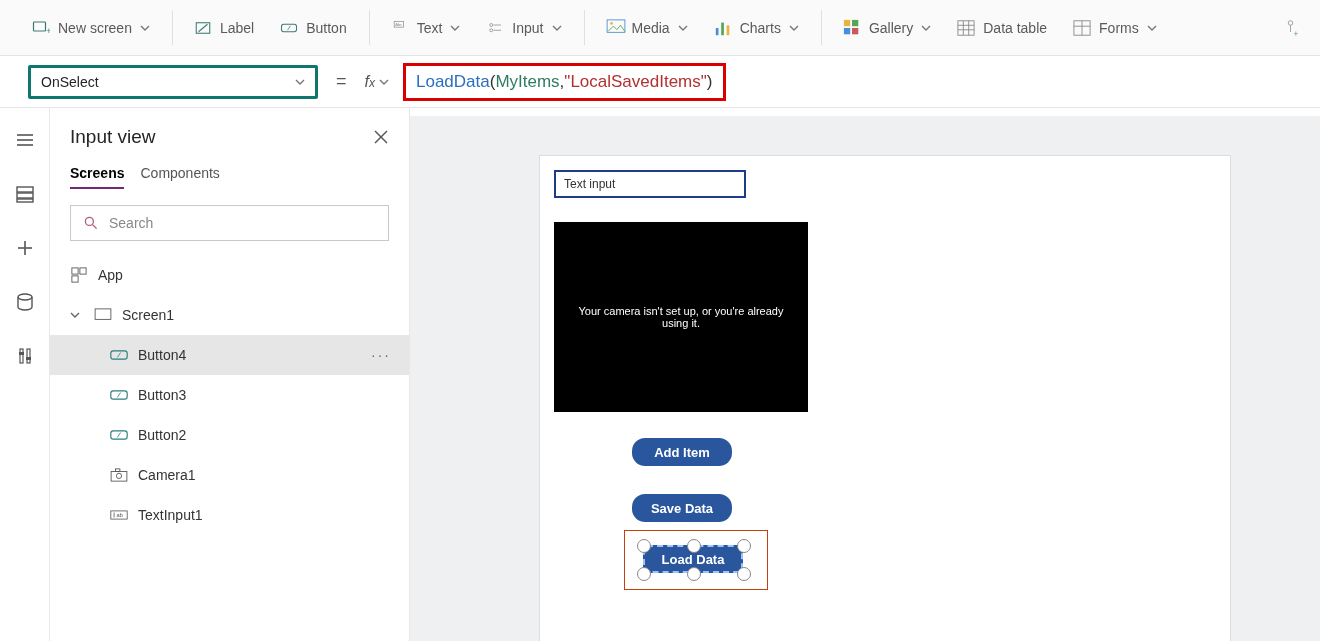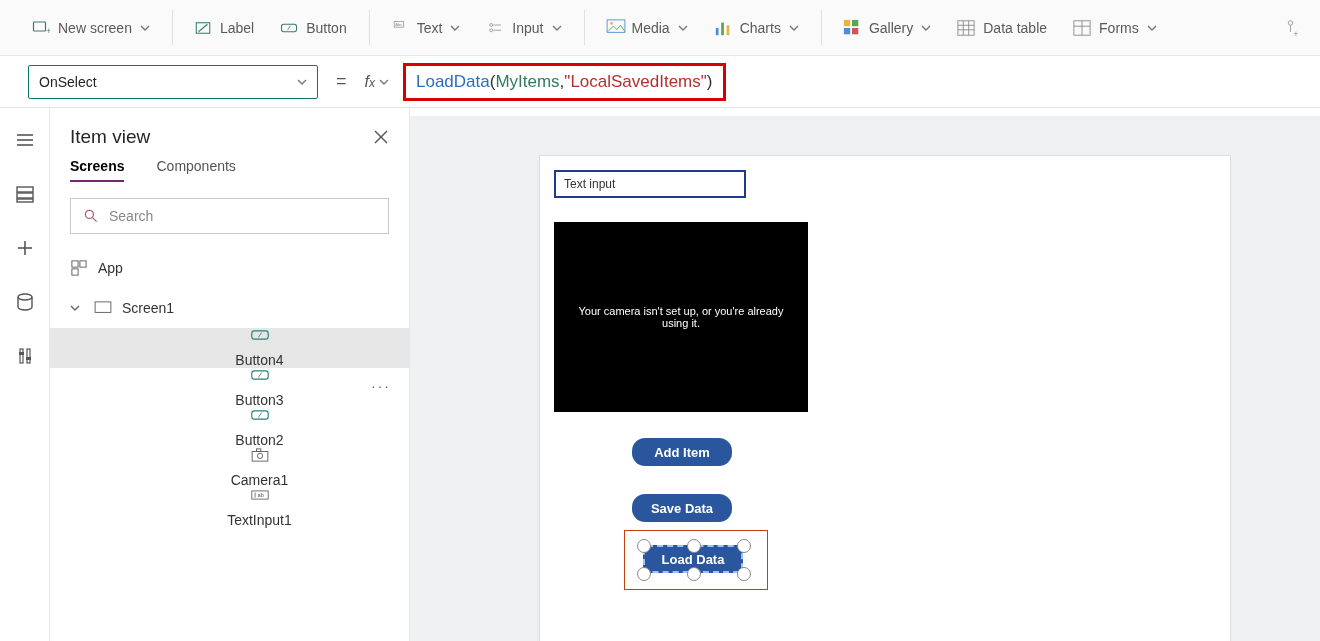--- a/index.html
+++ b/index.html
@@ -9,21 +9,21 @@
   .ribbon { height: 56px; background: #fafafa; border-bottom: 1px solid #e5e5e5; display: flex; align-items: center; padding: 0 10px; gap: 0; }
   .ribbon-group { display: flex; align-items: center; height: 100%; padding: 0 14px; position: relative; }
   .ribbon-group + .ribbon-group::before { content: ""; position: absolute; left: 0; top: 10px; bottom: 10px; width: 1px; background: #e0e0e0; }
   .ribbon-item { display: flex; align-items: center; gap: 8px; color: #5a5a5a; font-size: 14px; cursor: pointer; padding: 6px 8px; border-radius: 2px; }
   .chev-down { width: 10px; height: 10px; display: inline-block; }
   .ribbon-end { margin-left: auto; padding-right: 6px; display:flex; align-items:center; }
   .icon { width: 18px; height: 18px; display: inline-block; flex: 0 0 auto; }
 
   
   .formula-row { height: 52px; display: flex; align-items: center; border-bottom: 1px solid #e5e5e5; padding: 0 18px 0 28px; gap: 14px; background:#fff; }
-  .prop-select { width: 290px; height: 34px; border: 1px solid #0f766e; border-radius: 2px; display: flex; align-items: center; justify-content: space-between; padding: 0 10px; font-size: 14px; color: #252525; background: #fff; }
+  .prop-select { width: 290px; height: 34px; border: 3px solid #0f766e; border-radius: 2px; display: flex; align-items: center; justify-content: space-between; padding: 0 10px; font-size: 14px; color: #252525; background: #fff; }
   .eq { font-size: 18px; color: #555; padding: 0 4px; }
   .fx-box { display: flex; align-items: center; gap: 4px; color: #555; font-style: italic; font-family: "Segoe UI", serif; font-size: 16px; }
   .fx-box .f { font-style: italic; }
   .formula-highlight { border: 3px solid #d90000; padding: 6px 10px; display: flex; align-items: baseline; font-family: Consolas, monospace; font-size: 17px; }
   .t-func { color: #2a6fbf; }
   .t-paren { color: #333; }
   .t-ident { color: #2f7b63; }
   .t-comma { color: #333; }
   .t-str { color: #b33030; }
 
@@ -32,29 +32,29 @@
   .rail { width: 50px; background: #fff; border-right: 1px solid #e8e8e8; display: flex; flex-direction: column; align-items: center; padding-top: 20px; gap: 30px; }
   .rail-item { width: 24px; height: 24px; color: #555; cursor: pointer; display:flex; align-items:center; justify-content:center; }
   .rail-active-bar { position: relative; }
   .rail-active-bar::before { content:""; position:absolute; left:-24px; top:-2px; width:3px; height:28px; background:#742774; }
 
   
   .tree { width: 360px; background: #fff; border-right: 1px solid #e8e8e8; padding: 18px 0 0 0; position: relative; }
   .tree-header { display:flex; align-items:center; justify-content:space-between; padding: 0 20px 10px 20px; }
   .tree-title { font-size: 19px; color: #252525; }
   .close-x { font-size: 18px; color: #555; cursor: pointer; }
-  .tree-tabs { display:flex; gap: 32px; padding: 0 20px 6px 20px; font-size: 14px; }
+  .tree-tabs { display:flex; gap: 16px; padding: 0 20px 6px 20px; font-size: 14px; margin-top: 7px; }
   .tree-tab { color: #555; padding-bottom: 6px; cursor:pointer; }
   .tree-tab.active { color: #000; border-bottom: 2px solid #742774; font-weight:600; }
   .tree-search { margin: 10px 20px 14px 20px; height: 36px; border:1px solid #c9c9c9; display:flex; align-items:center; gap:10px; padding: 0 12px; color:#888; font-size:14px; }
   .tree-list { font-size: 14px; color: #333; }
   .tree-row { height: 40px; display:flex; align-items:center; gap:10px; padding-left: 20px; cursor:pointer; }
   .tree-row .more { margin-left:auto; margin-right:18px; color:#666; letter-spacing:2px; }
   .tree-row.depth1 { padding-left: 20px; }
-  .tree-row.depth2 { padding-left: 60px; flex-direction: column; }
+  .tree-row.depth2 { padding-left: 60px; }
   .tree-row.selected { background: #e6e6e6; }
   .node-icon { width:18px; height:18px; display:inline-flex; align-items:center; justify-content:center; color:#555; }
   .node-icon.btn { color:#2a7f7a; }
   .caret { width:14px; text-align:center; color:#666; font-size:11px; }
 
   
   .canvas-wrap { flex:1; background:#eef0f2; display:flex; align-items:flex-start; justify-content:center; padding: 40px 0 0 40px; overflow:hidden;margin-top:8px; }
   .canvas { width: 690px; height: 490px; background:#fff; position:relative; box-shadow: 0 0 0 1px #ddd; }
   .txt-input { position:absolute; left:14px; top:14px; width:192px; height:28px; border:2px solid #1e3a8a; font-size:12px; padding:0 8px; display:flex; align-items:center; color:#333; }
   .camera-box { position:absolute; left:14px; top:66px; width:254px; height:190px; background:#000; color:#fff; font-size:11px; display:flex; align-items:center; justify-content:center; text-align:center; padding: 0 12px; }
@@ -299,21 +299,21 @@
           <rect x="5" y="3" width="3" height="14" fill="none" stroke="#555" stroke-width="1.2"></rect>
           <rect x="12" y="3" width="3" height="14" fill="none" stroke="#555" stroke-width="1.2"></rect>
           <rect x="4" y="6" width="5" height="3" fill="#555"></rect>
           <rect x="11" y="11" width="5" height="3" fill="#555"></rect>
         </svg>
     </div>
   </div>
 
   <div class="tree">
     <div class="tree-header">
-      <div class="tree-title">Item view</div>
+      <div class="tree-title">Input view</div>
       <div class="close-x">
         <svg viewBox="0 0 16 16" width="16" height="16">
             <line x1="2" y1="2" x2="14" y2="14" stroke="#555" stroke-width="1.4"></line>
             <line x1="14" y1="2" x2="2" y2="14" stroke="#555" stroke-width="1.4"></line>
           </svg>
       </div>
     </div>
     <div class="tree-tabs">
       <div class="tree-tab active">Screens</div>
       <div class="tree-tab">Components</div>

